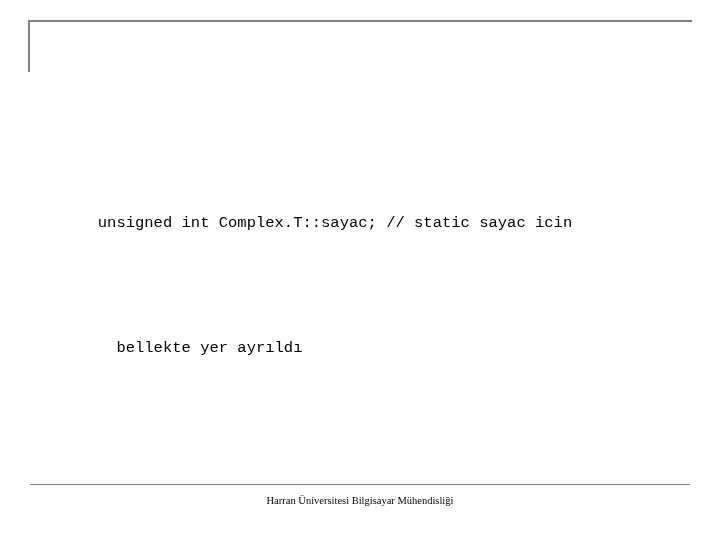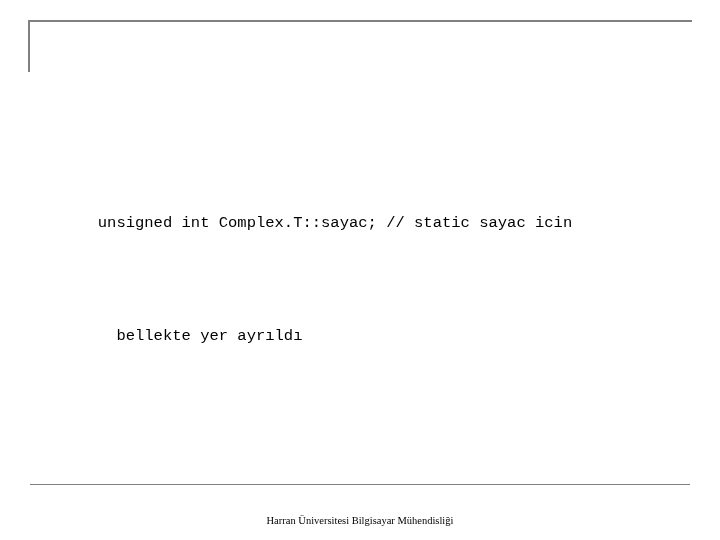--- a/index.html
+++ b/index.html
@@ -52,20 +52,21 @@
     position: relative;
     min-height: 22.5px;
   }
   .code-line .main {
     display: inline-block;
     white-space: pre;
   }
   .code-line .cont {
     display: inline-block;
     white-space: pre;
+    margin-top: 12px;
   }
   .spacer {
     display: block;
     height: 22.5px;
   }
   
   .bottom-rule {
     position: absolute;
     left: 30px;
     top: 484px;
@@ -79,21 +80,20 @@
     top: 494px;
     width: 720px;
     text-align: center;
     font-family: "Liberation Serif", serif;
     font-size: 10.5px;
     line-height: 13px;
     color: #000000;
   }
   .footer div {
     white-space: pre;
-    margin-top: 20px;
   }
 </style>
 </head>
 <body>
 
 <div class="slide">
 
   <div class="top-rule"></div>
   <div class="left-tick"></div>
 

